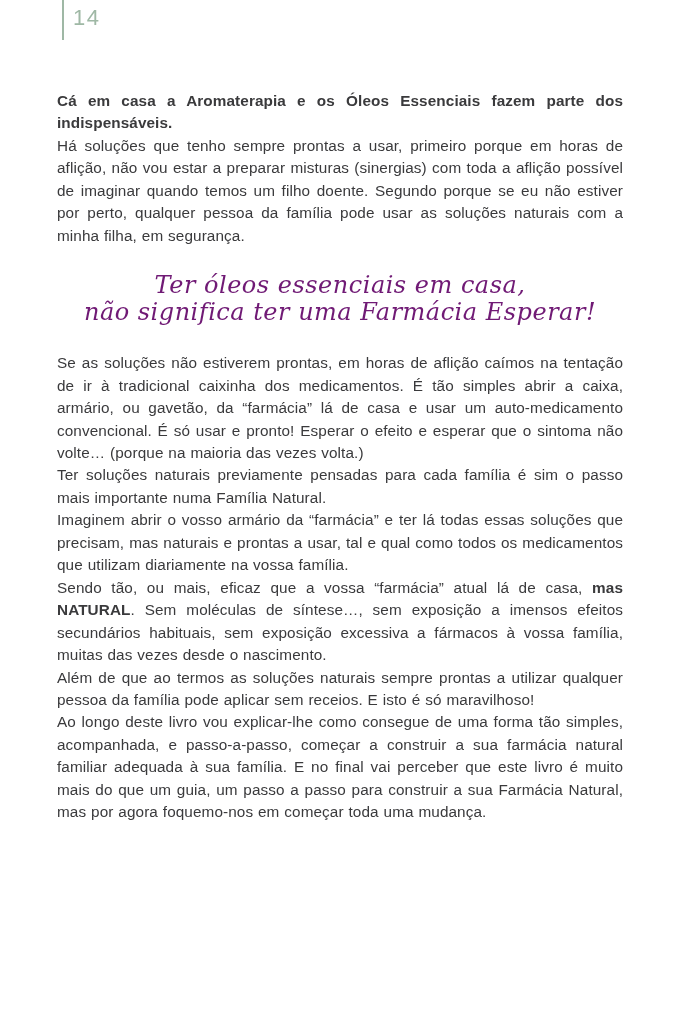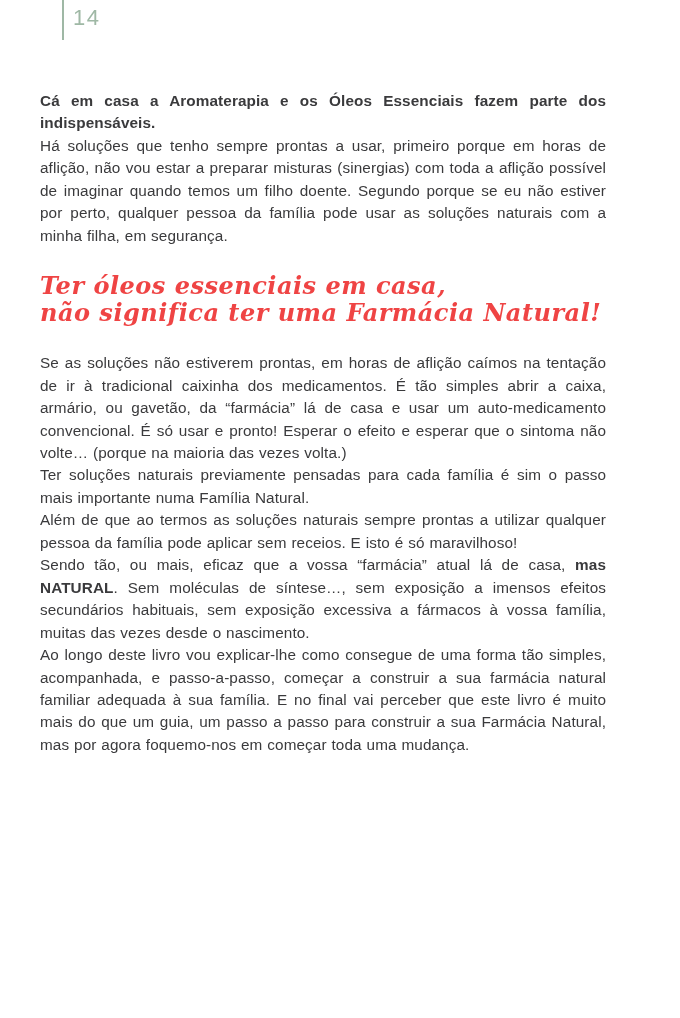--- a/index.html
+++ b/index.html
@@ -32,37 +32,38 @@
     font-weight: 400;
     letter-spacing: 1.5px;
     color: #9fb8a5;
     margin-left: 9px;
     margin-top: 7px;
     line-height: 1;
   }
   .text-col {
     position: absolute;
     top: 90px;
-    left: 40px;
+    left: 57px;
     width: 566px;
   }
   .text-col p {
     margin: 0;
     text-align: justify;
     font-size: 15.3px;
     line-height: 22.45px;
     letter-spacing: 0.1px;
     word-spacing: 0.5px;
   }
   .text-col p span.bold { font-weight: bold; }
   .quote {
-    color: #ef4444;
+    color: #701a75;
+    text-align: center;
     font-family: "DejaVu Serif", serif;
     font-style: italic;
-    font-weight: 700;
+    font-weight: 400;
     font-size: 24px;
     line-height: 27px;
     margin: 25px 0 26px 0;
     letter-spacing: 0.5px;
   }
 </style>
 </head>
 <body>
 
 <div class="page">
@@ -74,26 +75,27 @@
 
   <main class="text-col">
 
     <section>
         <p><span class="bold">Cá em casa a Aromaterapia e os Óleos Essenciais fazem parte dos indispensáveis.</span></p>
         <p><span>Há soluções que tenho sempre prontas a usar, primeiro porque em horas de aflição, não vou estar a preparar misturas (sinergias) com toda a aflição possível de imaginar quando temos um filho doente. Segundo porque se eu não estiver por perto, qualquer pessoa da família pode usar as soluções naturais com a minha filha, em segurança.</span></p>
       </section>
 
     <div class="quote">
       <div>Ter óleos essenciais em casa,</div>
-      <div>não significa ter uma Farmácia Natural!</div>
+      <div>não significa ter uma Farmácia Esperar!</div>
     </div>
 
     <section>
         <p><span>Se as soluções não estiverem prontas, em horas de aflição caímos na tentação de ir à tradicional caixinha dos medicamentos. É tão simples abrir a caixa, armário, ou gavetão, da “farmácia” lá de casa e usar um auto-medicamento convencional. É só usar e pronto! Esperar o efeito e esperar que o sintoma não volte… (porque na maioria das vezes volta.)</span></p>
         <p><span>Ter soluções naturais previamente pensadas para cada família é sim o passo mais importante numa Família Natural.</span></p>
+        <p><span>Imaginem abrir o vosso armário da “farmácia” e ter lá todas essas soluções que precisam, mas naturais e prontas a usar, tal e qual como todos os medicamentos que utilizam diariamente na vossa família.</span></p>
+        <p><span>Sendo tão, ou mais, eficaz que a vossa “farmácia” atual lá de casa, </span><span class="bold">mas NATURAL</span><span>. Sem moléculas de síntese…, sem exposição a imensos efeitos secundários habituais, sem exposição excessiva a fármacos à vossa família, muitas das vezes desde o nascimento.</span></p>
         <p><span>Além de que ao termos as soluções naturais sempre prontas a utilizar qualquer pessoa da família pode aplicar sem receios. E isto é só maravilhoso!</span></p>
-        <p><span>Sendo tão, ou mais, eficaz que a vossa “farmácia” atual lá de casa, </span><span class="bold">mas NATURAL</span><span>. Sem moléculas de síntese…, sem exposição a imensos efeitos secundários habituais, sem exposição excessiva a fármacos à vossa família, muitas das vezes desde o nascimento.</span></p>
         <p><span>Ao longo deste livro vou explicar-lhe como consegue de uma forma tão simples, acompanhada, e passo-a-passo, começar a construir a sua farmácia natural familiar adequada à sua família. E no final vai perceber que este livro é muito mais do que um guia, um passo a passo para construir a sua Farmácia Natural, mas por agora foquemo-nos em começar toda uma mudança.</span></p>
       </section>
 
   </main>
 
 </div>
 
 </body></html>

